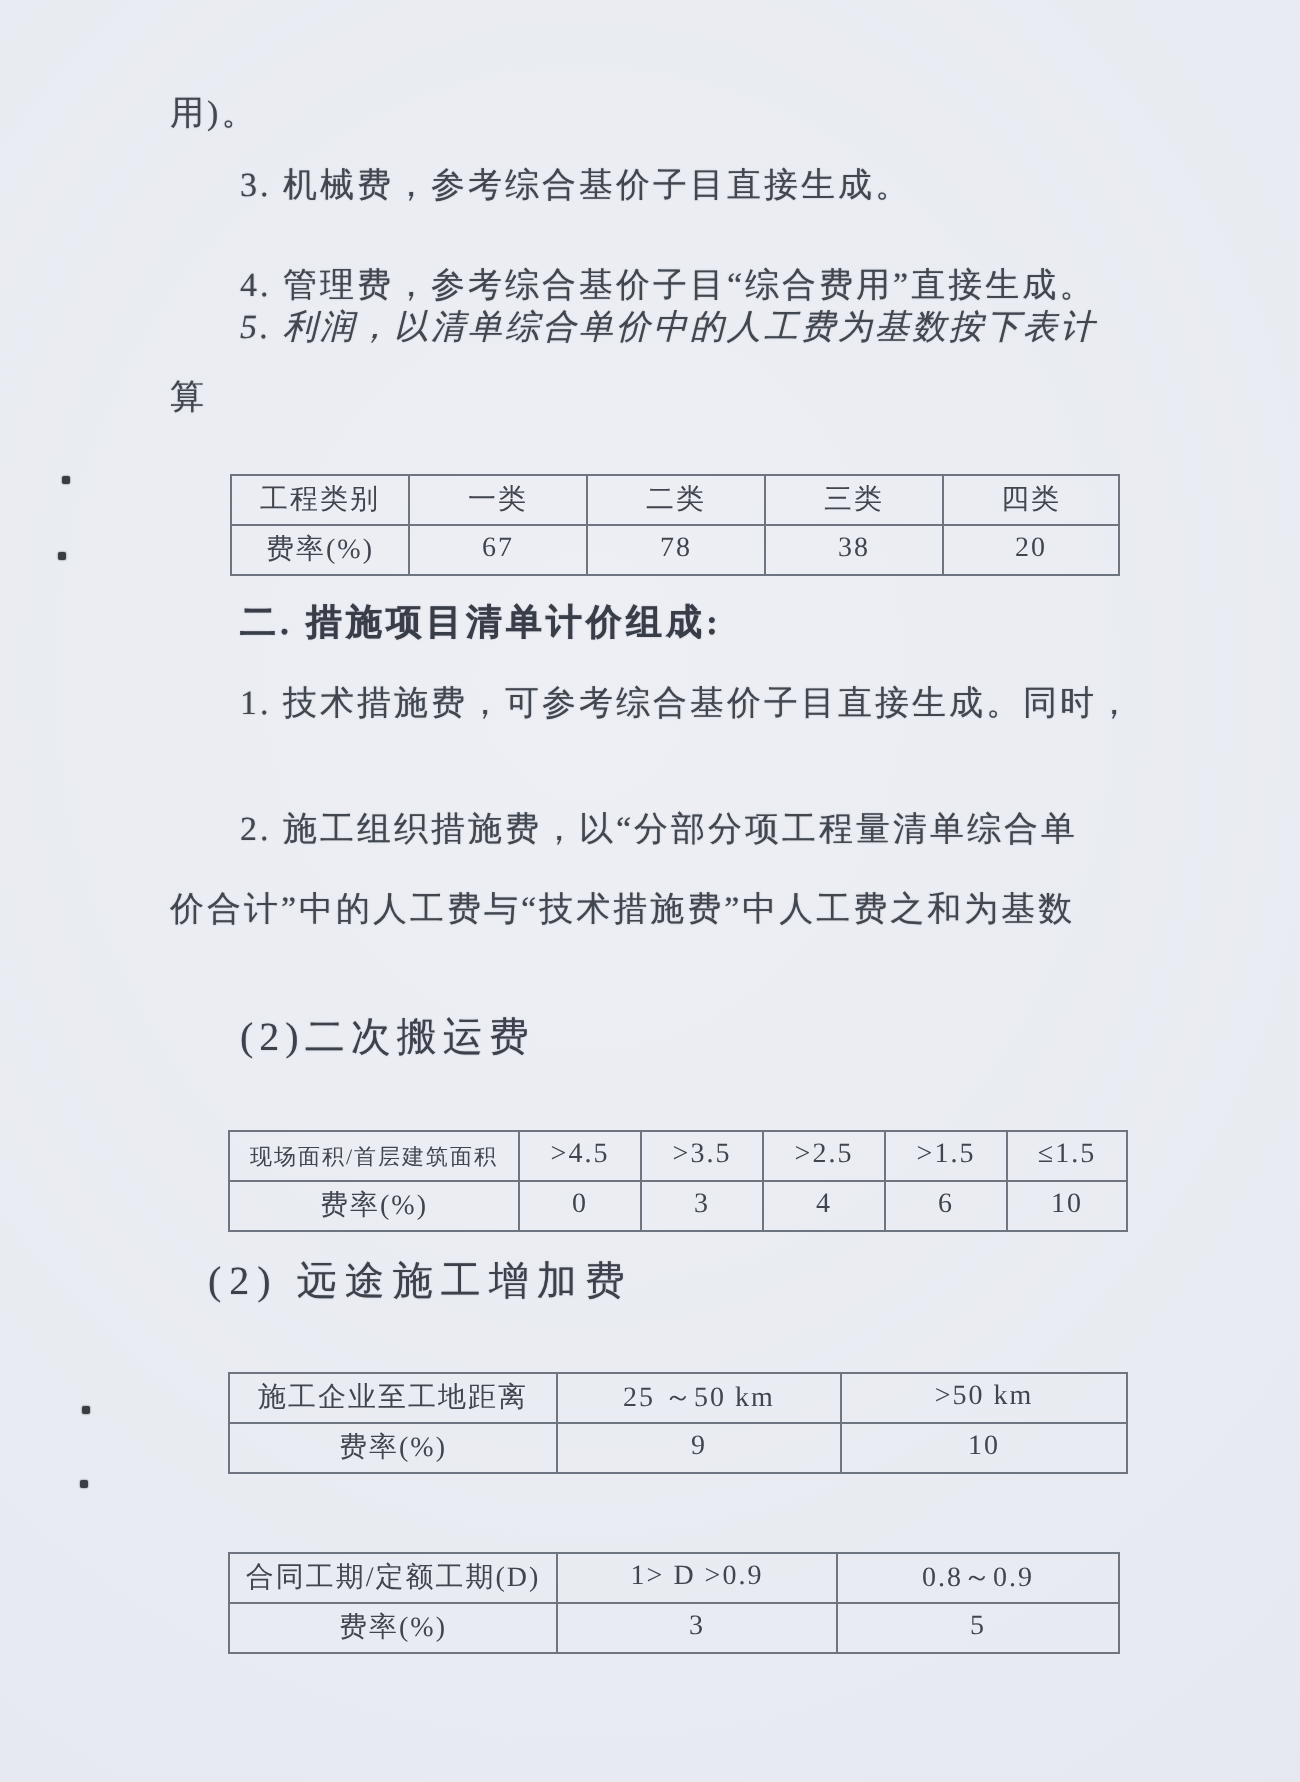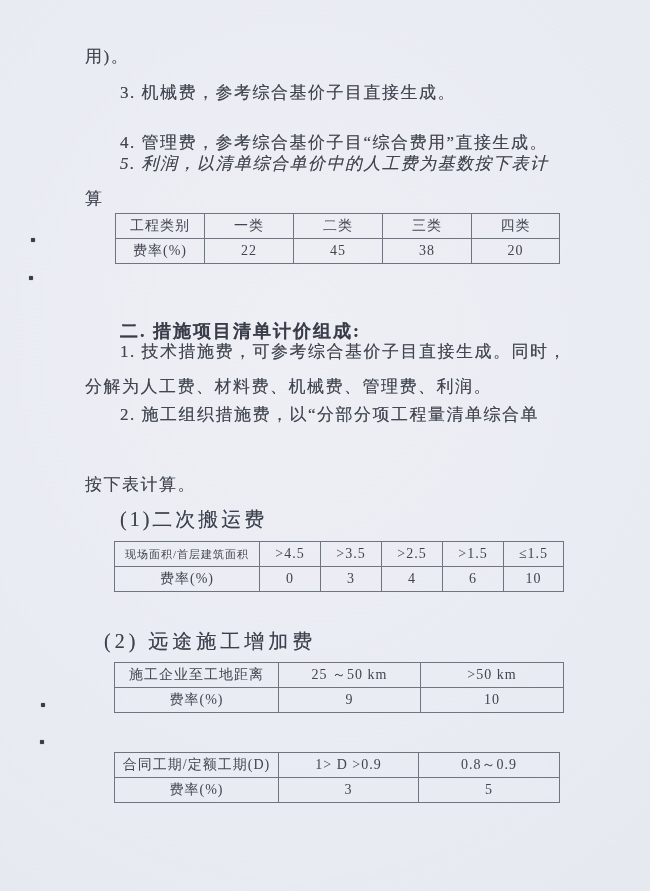--- a/index.html
+++ b/index.html
@@ -46,21 +46,21 @@
     text-align: center;
     vertical-align: middle;
     font-size: 14px;
     letter-spacing: 1px;
     color: #40454f;
     padding: 0;
     height: 24px;
     overflow: hidden;
     white-space: nowrap;
   }
-  table.doc { border: 1.5px solid #646a75; }
+  table.doc { border: 1.5px solid #646a75; margin-top: 24px; }
   .dot {
     position: absolute;
     width: 4px; height: 4px;
     background: #3a3d44;
     border-radius: 1px;
     box-shadow: 0 0 1px rgba(58,61,68,.8);
   }
 </style>
 </head>
 <body>
@@ -89,35 +89,34 @@
     <tbody>
         <tr>
       <td>工程类别</td>
       <td>一类</td>
       <td>二类</td>
       <td>三类</td>
       <td>四类</td>
     </tr>
     <tr>
       <td>费率(%)</td>
-      <td>22</td>
-      <td>45</td>
+      <td>67</td>
+      <td>78</td>
       <td>38</td>
       <td>20</td>
     </tr>
   </tbody>
     </table>
 
-  <div class="line h-main" style="left:120px; top:320px;">二. 措施项目清单计价组成:</div>
+  <div class="line h-main" style="left:120px; top:300px;">二. 措施项目清单计价组成:</div>
   <div class="line" style="left:120px; top:341px;text-align:right;">1. 技术措施费，可参考综合基价子目直接生成。同时，</div>
-  <div class="line" style="left:85px;  top:376px;">分解为人工费、材料费、机械费、管理费、利润。</div>
   <div class="line" style="left:120px; top:404px;">2. 施工组织措施费，以“分部分项工程量清单综合单</div>
-  <div class="line" style="left:85px;  top:474px;">按下表计算。</div>
+  <div class="line" style="left:85px;  top:444px;">价合计”中的人工费与“技术措施费”中人工费之和为基数</div>
 
-  <div class="line h-sub" style="left:120px; top:508px; letter-spacing:3px;">(1)二次搬运费</div>
+  <div class="line h-sub" style="left:120px; top:508px; letter-spacing:3px;">(2)二次搬运费</div>
   <table class="doc" style="left:114px; top:541px; width:449px;">
     <colgroup>
         <col style="width:145px">
         <col style="width:61px">
         <col style="width:61px">
         <col style="width:61px">
         <col style="width:61px">
         <col style="width:60px">
       </colgroup>
     <tbody>

